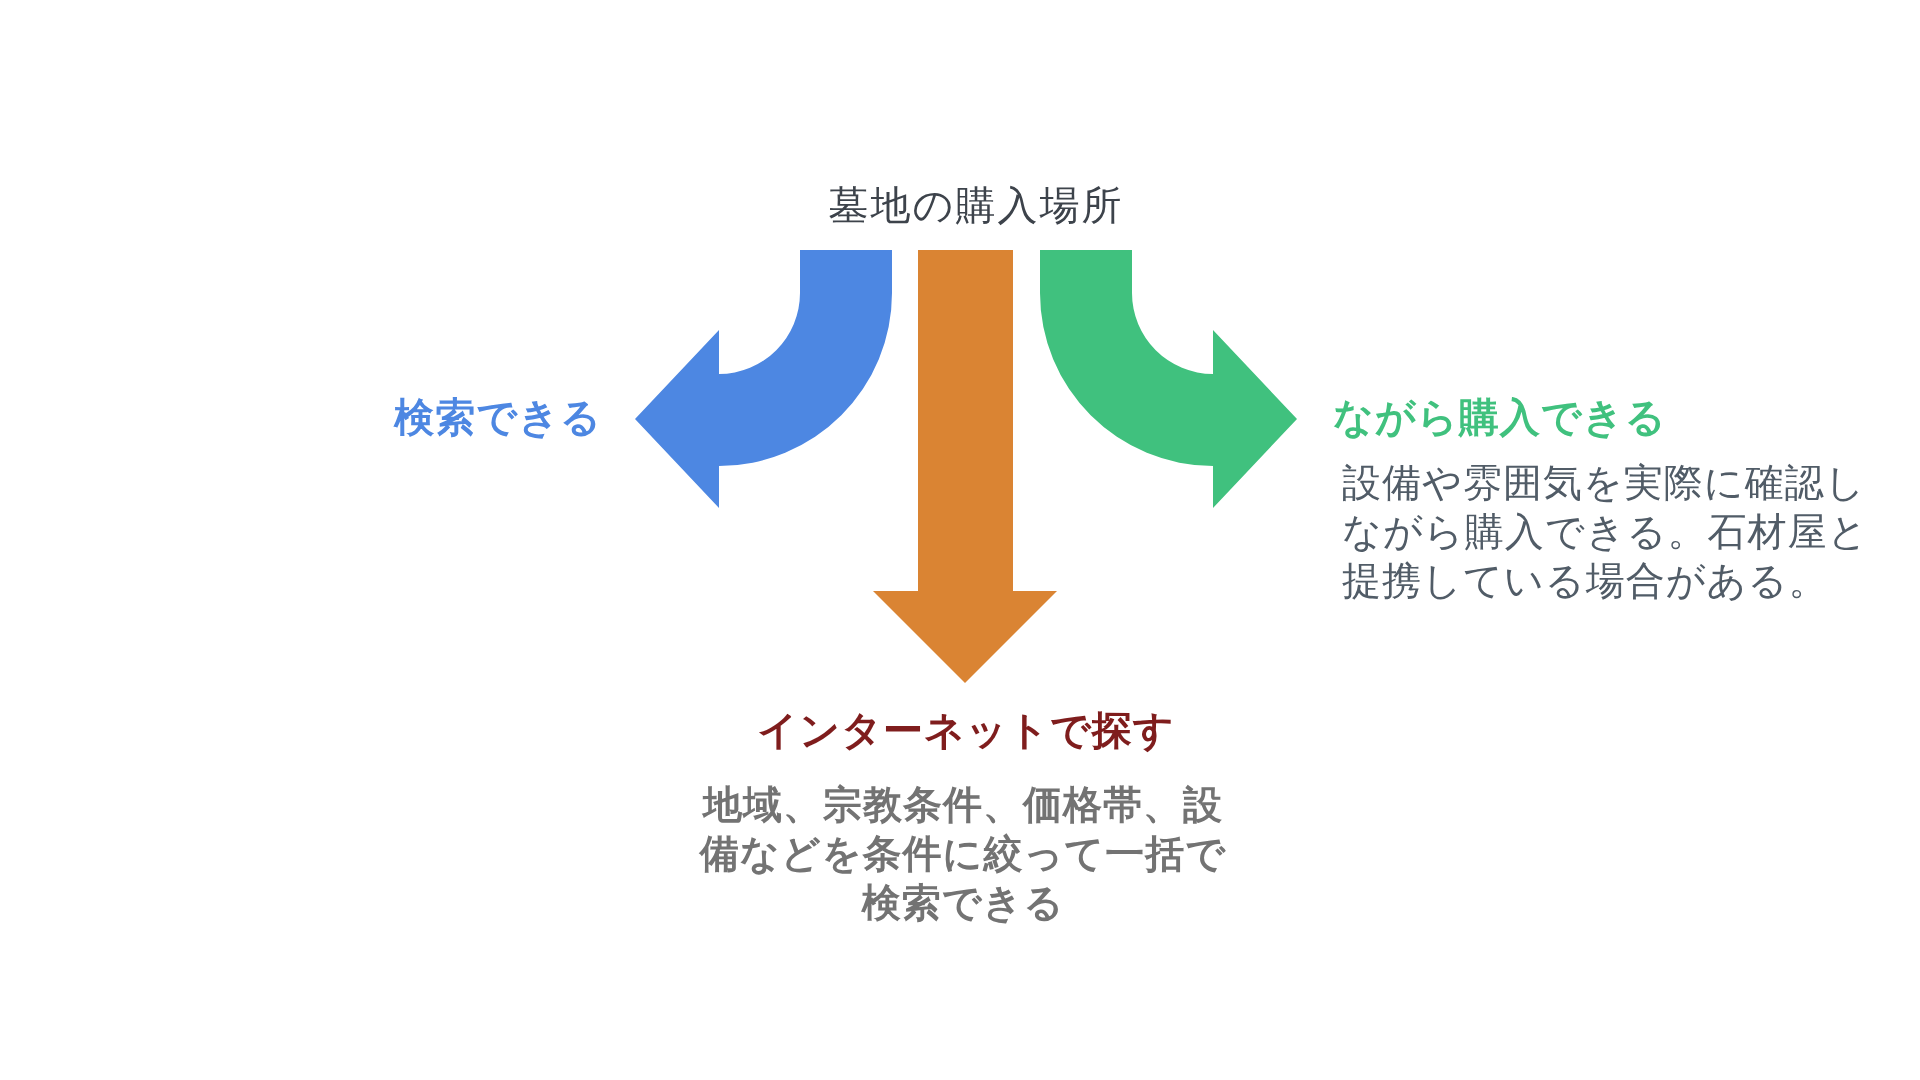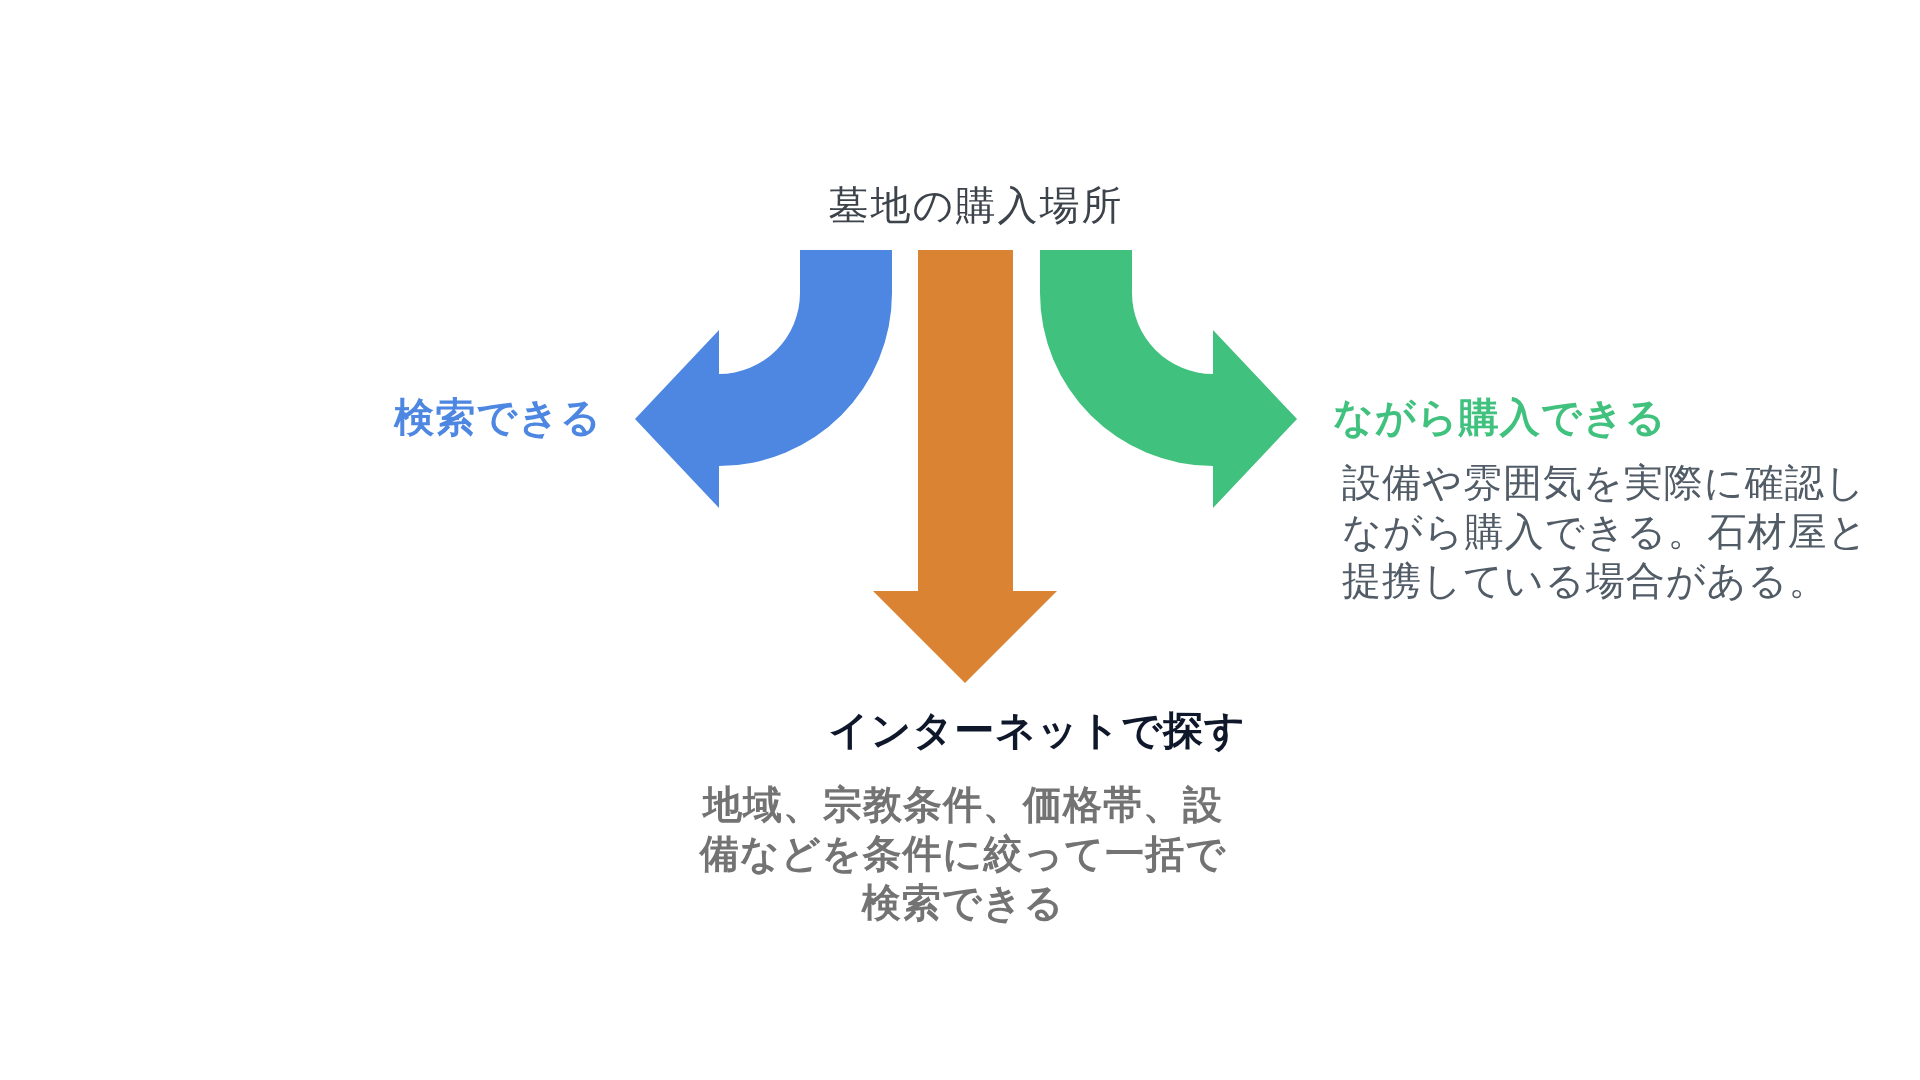--- a/index.html
+++ b/index.html
@@ -92,21 +92,21 @@
 
   <svg class="arrows" viewBox="0 0 1920 1080" aria-hidden="true">
     <path d="M 800 250 L 892 250 L 892 293 A 173 173 0 0 1 719 466 L 719 508 L 635 419 L 719 330 L 719 374 A 81 81 0 0 0 800 293 Z" fill="#4d87e2"></path>
     <path d="M 918 250 L 1013 250 L 1013 591 L 1057 591 L 965 683 L 873 591 L 918 591 Z" fill="#da8433"></path>
     <path d="M 1132 250 L 1040 250 L 1040 293 A 173 173 0 0 0 1213 466 L 1213 508 L 1297 419 L 1213 330 L 1213 374 A 81 81 0 0 1 1132 293 Z" fill="#40c17e"></path>
   </svg>
 
   <div class="label label-left" style="color: rgb(77, 135, 226);">検索できる</div>
 
 
-  <div class="label label-center" style="color: #0f172a; text-align: right;">インターネットで探す</div>
+  <div class="label label-center" style="color: #7f1d1d;">インターネットで探す</div>
 
   <div class="desc desc-center" style="color: #737373; font-weight: bold;">地域、宗教条件、価格帯、設
 備などを条件に絞って一括で
 検索できる</div>
 
   <div class="label label-right" style="color: rgb(64, 193, 126);">ながら購入できる</div>
 
   <div class="desc desc-right" style="color: rgb(81, 92, 103); margin-left: 9px;">設備や雰囲気を実際に確認し
 ながら購入できる。石材屋と
 提携している場合がある。</div>

